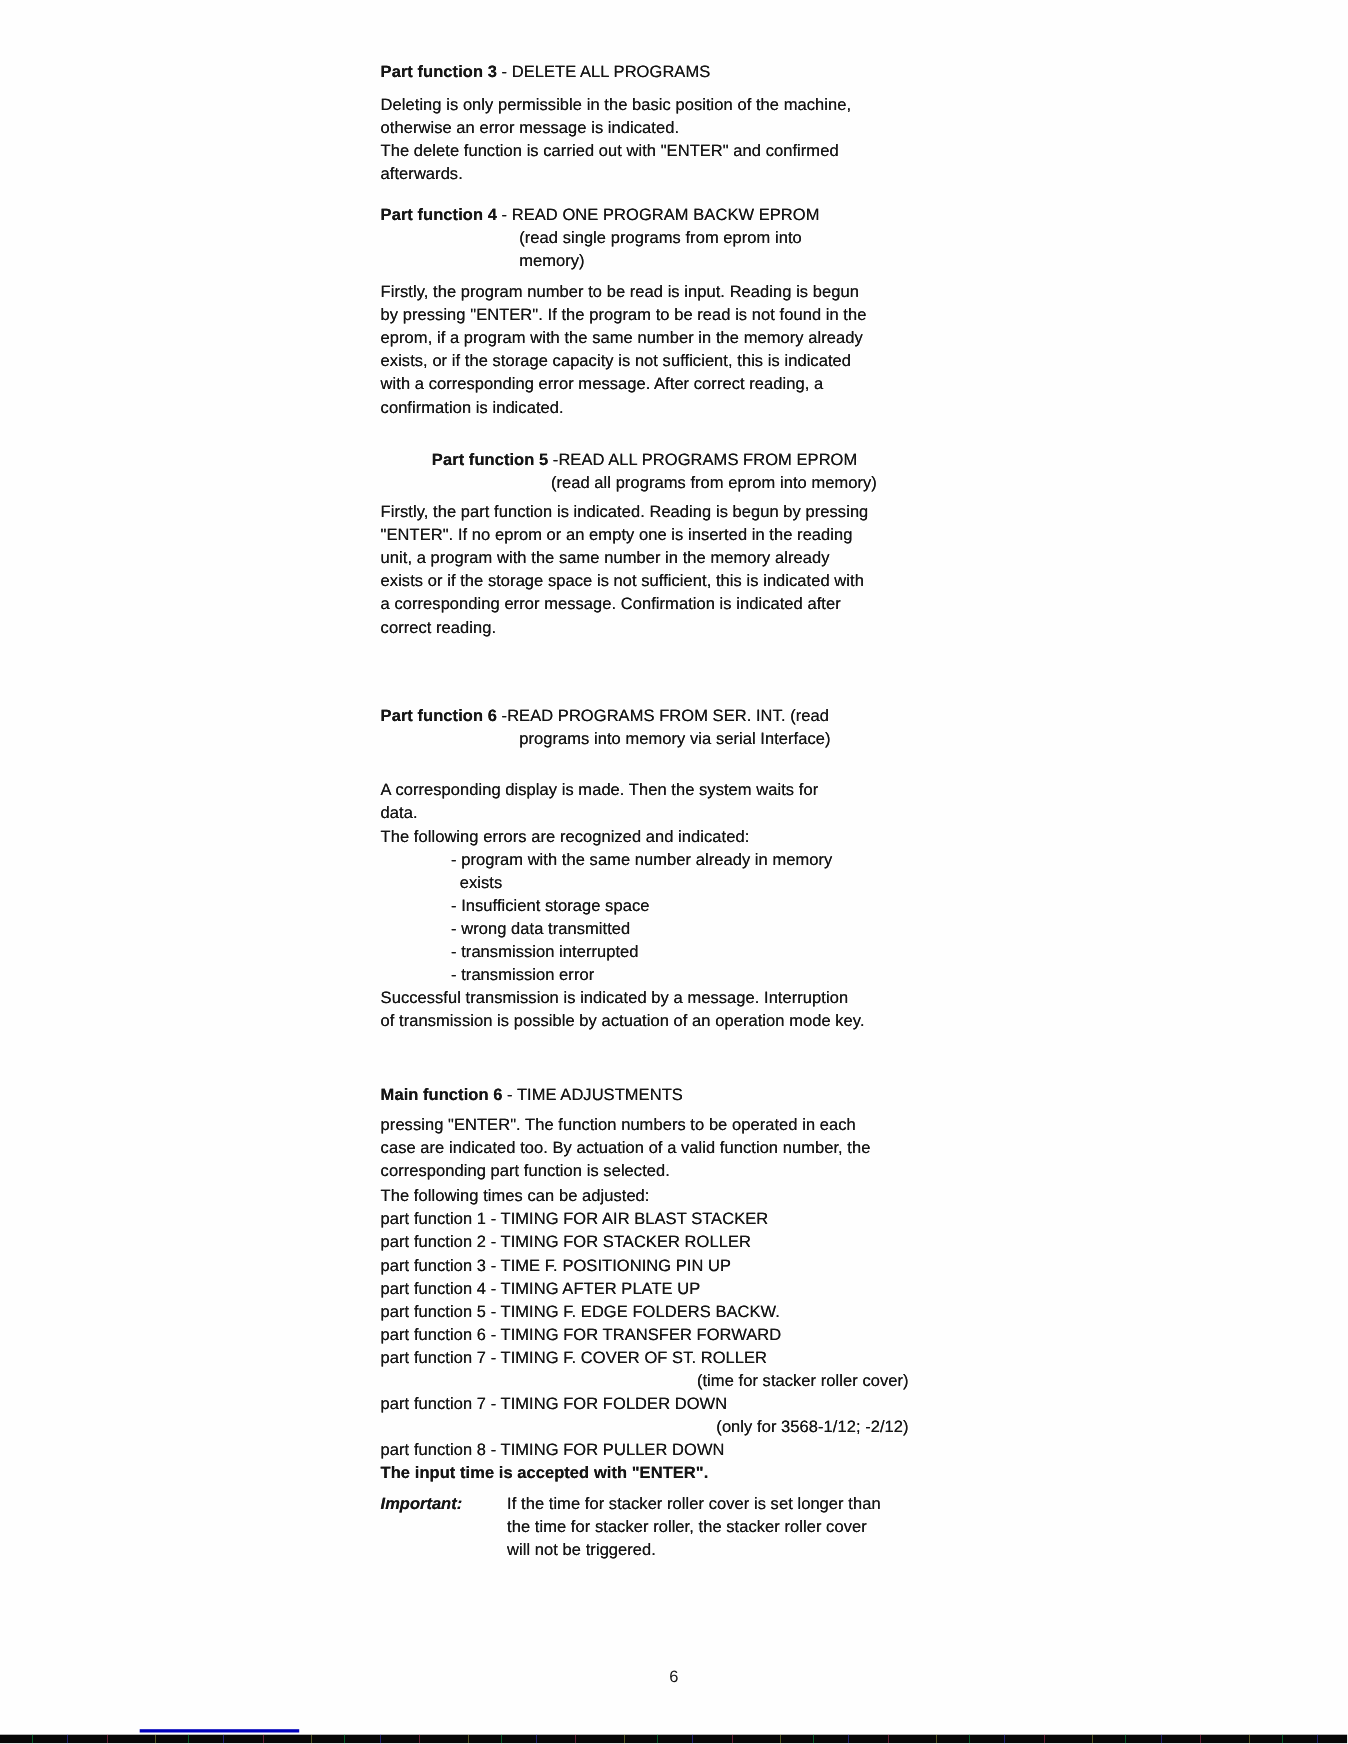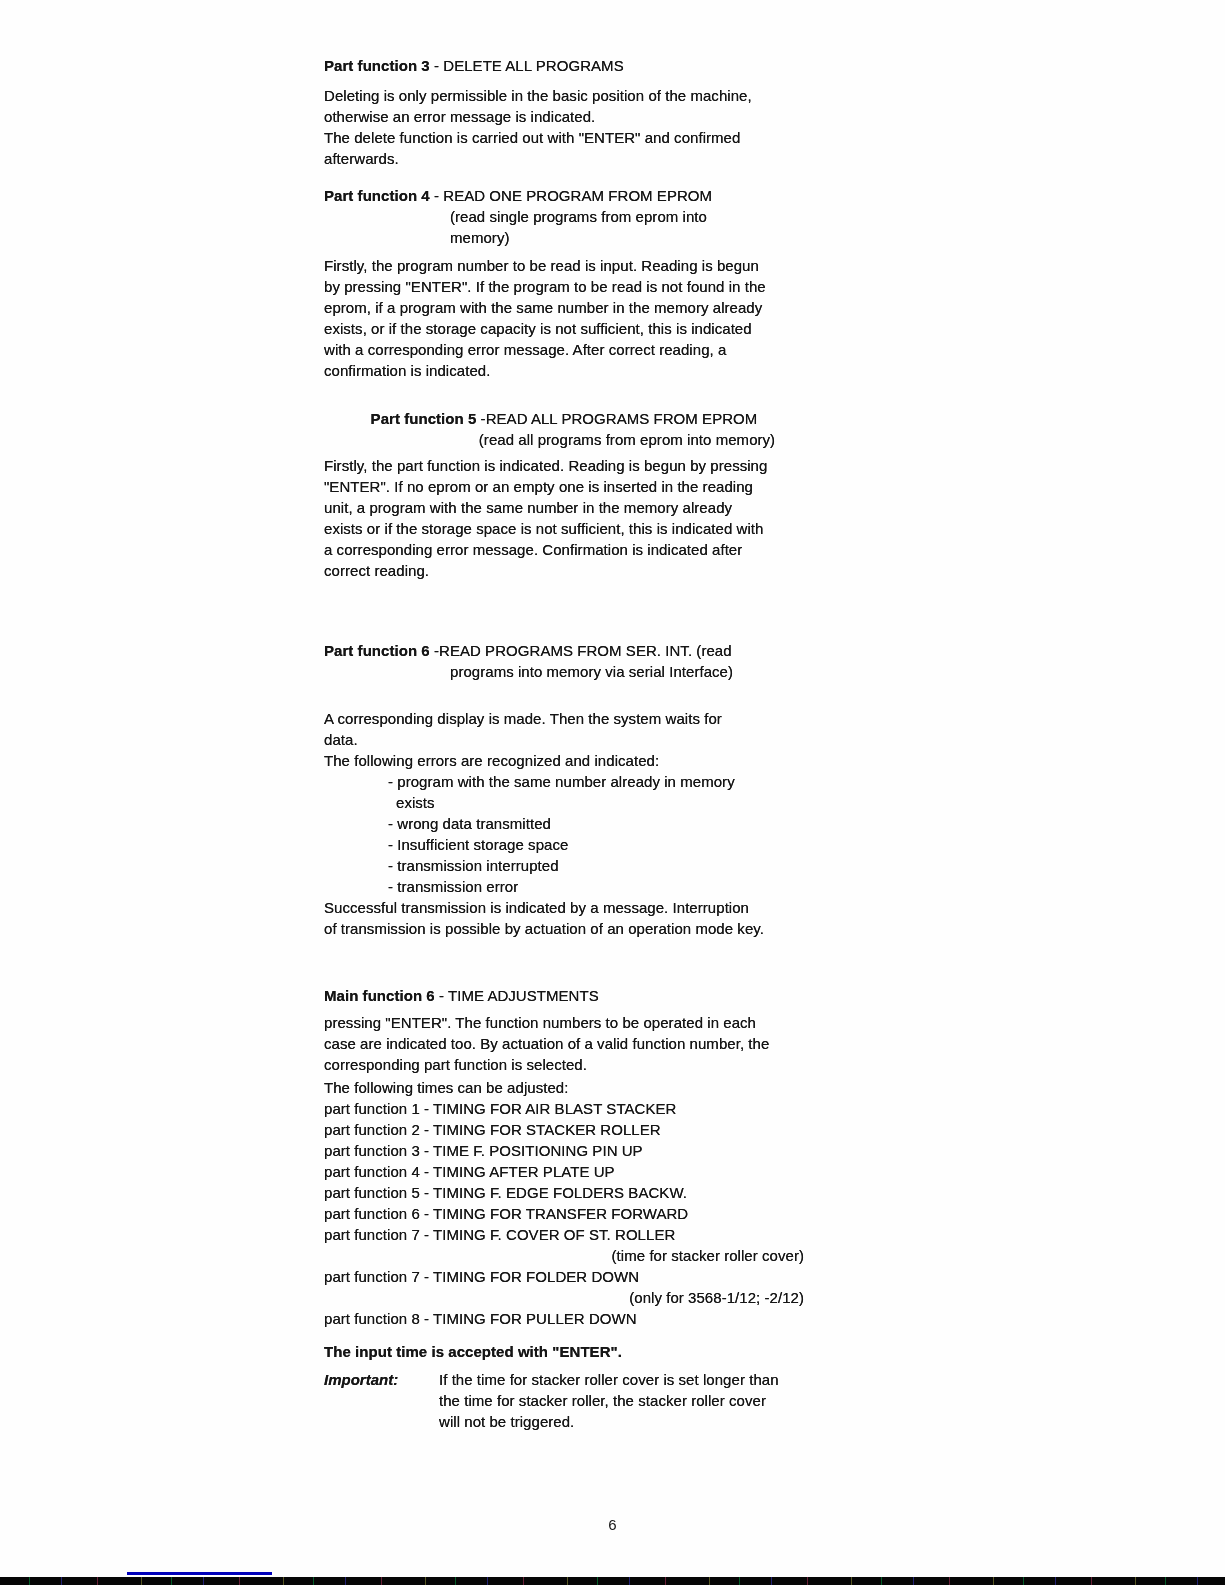--- a/index.html
+++ b/index.html
@@ -15,21 +15,21 @@
     color: #151515;
   }
   .page {
     position: absolute;
     inset: 0;
     background: #fefefe;
     overflow: hidden;
   }
   .content {
     position: absolute;
-    left: 324px;
+    left: 346px;
     top: 0;
     width: 480px;
   }
   .block { margin: 0; }
   .line, .heading-line {
     font-size: 15px;
     line-height: 21px;
     white-space: nowrap;
     letter-spacing: 0.05px;
     text-shadow: 0 0 0.35px #2a2a2a;
@@ -90,21 +90,21 @@
       <div class="block heading" style="margin-top: 55px;">
         <div class="heading-line"><span class="h-label">Part function 3</span><span class="h-rest"> - DELETE ALL PROGRAMS</span></div>
       </div>
       <div class="block para" style="margin-top: 9px;">
         <div class="line">Deleting is only permissible in the basic position of the machine,</div>
         <div class="line">otherwise an error message is indicated.</div>
         <div class="line">The delete function is carried out with "ENTER" and confirmed</div>
         <div class="line">afterwards.</div>
       </div>
       <div class="block heading" style="margin-top: 16px;">
-        <div class="heading-line"><span class="h-label">Part function 4</span><span class="h-rest"> - READ ONE PROGRAM FROM EPROM</span></div>
+        <div class="heading-line"><span class="h-label">Part function 4</span><span class="h-rest"> - READ ONE PROGRAM BACKW EPROM</span></div>
         <div class="line cont">(read single programs from eprom into</div>
         <div class="line cont">memory)</div>
       </div>
       <div class="block para" style="margin-top: 7px;">
         <div class="line">Firstly, the program number to be read is input. Reading is begun</div>
         <div class="line">by pressing "ENTER". If the program to be read is not found in the</div>
         <div class="line">eprom, if a program with the same number in the memory already</div>
         <div class="line">exists, or if the storage capacity is not sufficient, this is indicated</div>
         <div class="line">with a corresponding error message. After correct reading, a</div>
         <div class="line">confirmation is indicated.</div>
@@ -124,22 +124,22 @@
       <div class="block heading" style="margin-top: 59px;">
         <div class="heading-line"><span class="h-label">Part function 6</span><span class="h-rest"> -READ PROGRAMS FROM SER. INT. (read</span></div>
         <div class="line cont">programs into memory via serial Interface)</div>
       </div>
       <div class="block mixed" style="margin-top: 26px;">
         <div class="line i0">A corresponding display is made. Then the system waits for</div>
         <div class="line i0">data.</div>
         <div class="line i0">The following errors are recognized and indicated:</div>
         <div class="line i1">- program with the same number already in memory</div>
         <div class="line i2">exists</div>
+        <div class="line i1">- Insufficient storage space</div>
         <div class="line i1">- wrong data transmitted</div>
-        <div class="line i1">- Insufficient storage space</div>
         <div class="line i1">- transmission interrupted</div>
         <div class="line i1">- transmission error</div>
         <div class="line i0">Successful transmission is indicated by a message. Interruption</div>
         <div class="line i0">of transmission is possible by actuation of an operation mode key.</div>
       </div>
       <div class="block heading" style="margin-top: 46px;">
         <div class="heading-line"><span class="h-label">Main function 6</span><span class="h-rest"> - TIME ADJUSTMENTS</span></div>
       </div>
       <div class="block para" style="margin-top: 6px;">
         <div class="line">pressing "ENTER". The function numbers to be operated in each</div>
@@ -153,21 +153,21 @@
         <div class="line i0">part function 3 - TIME F. POSITIONING PIN UP</div>
         <div class="line i0">part function 4 - TIMING AFTER PLATE UP</div>
         <div class="line i0">part function 5 - TIMING F. EDGE FOLDERS BACKW.</div>
         <div class="line i0">part function 6 - TIMING FOR TRANSFER FORWARD</div>
         <div class="line i0">part function 7 - TIMING F. COVER OF ST. ROLLER</div>
         <div class="line i3">(time for stacker roller cover)</div>
         <div class="line i0">part function 7 - TIMING FOR FOLDER DOWN</div>
         <div class="line i3">(only for 3568-1/12; -2/12)</div>
         <div class="line i0">part function 8 - TIMING FOR PULLER DOWN</div>
       </div>
-      <div class="block bold-line" style="margin-top: 12px;">
+      <div class="block bold-line" style="margin-top: 0px;">
         <div class="line bold">The input time is accepted with "ENTER".</div>
       </div>
       <div class="block labeled" style="margin-top: 7px;">
         <div class="note-row">
           <div class="note-label">Important:</div>
           <div class="note-lines">
             <div class="line">If the time for stacker roller cover is set longer than</div>
             <div class="line">the time for stacker roller, the stacker roller cover</div>
             <div class="line">will not be triggered.</div>
           </div>

